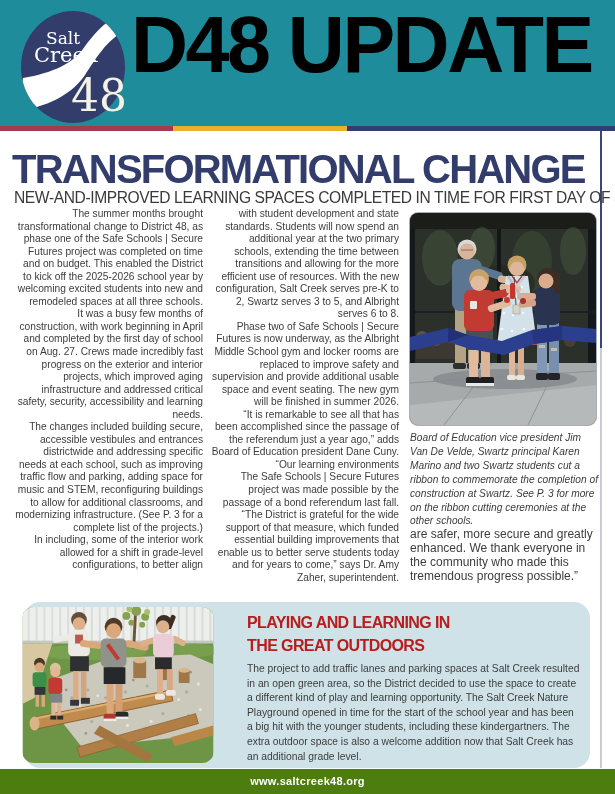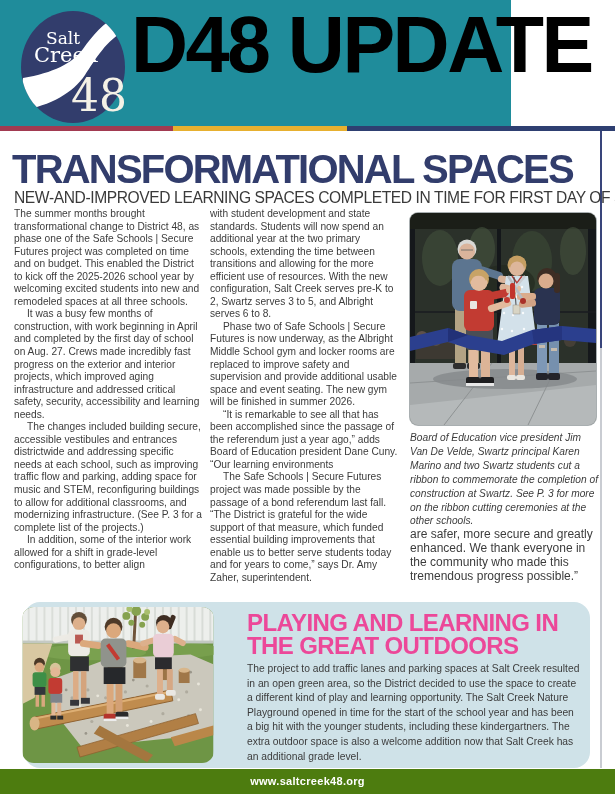--- a/index.html
+++ b/index.html
@@ -1,55 +1,55 @@
 <!DOCTYPE html>
 <html><head>
 <meta charset="utf-8">
 <style>
   html,body{margin:0;padding:0;background:#ffffff;}
   .page{position:relative;width:615px;height:794px;background:#fff;overflow:hidden;
         font-family:"Liberation Sans",sans-serif;}
   
-  .header{position:absolute;left:0;top:0;width:511px;height:126px;background:#1F8C9B;}
+  .header{position:absolute;left:0;top:0;width:615px;height:126px;background:#1F8C9B;}
   .logo{position:absolute;left:21px;top:11px;width:104px;height:112px;}
   .masthead-title{position:absolute;left:131px;top:8px;width:478px;color:#000000;
     font-weight:bold;font-size:79px;line-height:74px;letter-spacing:-2.5px;white-space:nowrap;}
   .masthead-sub{position:absolute;left:133px;top:84px;width:474px;color:#fff;
     font-weight:bold;font-size:10.6px;letter-spacing:0.15px;white-space:nowrap;}
   .tagline{position:absolute;right:9px;top:96px;color:#fff;
     font-family:"DejaVu Serif",serif;font-style:italic;font-weight:bold;font-size:23px;white-space:nowrap;}
   .stripe{position:absolute;left:0;top:126px;width:615px;height:5px;display:flex;}
   .stripe .s1{width:28.2%;background:#A23A51;}
   .stripe .s2{width:28.3%;background:#E7B02F;}
   .stripe .s3{width:43.5%;background:#2E3F71;}
   .edge-line{position:absolute;left:600px;top:131px;width:2px;height:637px;
     background:linear-gradient(#39457B 0 34%,#C9CCD2 34% 100%);}
   
   .headline{position:absolute;left:12px;top:149px;width:600px;color:#323D6C;
     font-weight:bold;font-size:40px;line-height:40px;letter-spacing:-1.8px;white-space:nowrap;}
   .subheadline{position:absolute;left:14px;top:189px;width:600px;color:#3A3A3A;
     font-size:15.6px;letter-spacing:-0.4px;white-space:nowrap;}
   .col{position:absolute;top:208px;width:189px;}
   .col1{left:14px;} .col2{left:210px;}
-  .col p{margin:0;font-size:10.2px;line-height:12.55px;color:#3C3C3C;}
+  .col p{margin:0;font-size:10.2px;line-height:12.55px;color:#3C3C3C;text-align:right;}
   .col p + p{text-indent:13px;}
   .photo1{position:absolute;left:410px;top:213px;width:186px;height:212px;
     border-radius:8px;overflow:hidden;box-shadow:0 0 0 1px #A9AFB1;}
   .caption{position:absolute;left:410px;top:431px;width:188px;font-style:italic;
     font-size:10.2px;line-height:13.9px;color:#3C3C3C;}
   .caption{margin:0;}
   .col3cont{position:absolute;left:410px;top:528px;width:188px;
     font-size:12px;line-height:13.9px;color:#3C3C3C;margin:0;}
   
   .outdoors-box{position:absolute;left:24px;top:602px;width:566px;height:166px;
     background:#CFE2E8;border-radius:16px;}
   .photo2{position:absolute;left:22px;top:607px;width:192px;height:156px;
     border-radius:12px;overflow:hidden;}
-  .outdoors-heading{position:absolute;left:247px;top:611px;width:336px;color:#ec4899;
-    font-weight:bold;font-size:24px;line-height:23px;letter-spacing:-0.6px;}
+  .outdoors-heading{position:absolute;left:247px;top:611px;width:336px;color:#b91c1c;
+    font-weight:bold;font-size:16px;line-height:23px;letter-spacing:-0.6px;}
   .outdoors-body{position:absolute;left:247px;top:662px;width:334px;margin:0;
     font-size:10.3px;line-height:14.6px;color:#3C3C3C;}
   
   .footer{position:absolute;left:0;top:769px;width:615px;height:25px;background:#4d7c0f;}
   .footer-url{display:block;width:100%;text-align:center;color:#fff;font-weight:bold;
     font-size:11px;line-height:25px;letter-spacing:0.3px;text-decoration:none;}
 </style>
 </head>
 <body>
 
@@ -73,28 +73,28 @@
     <div class="masthead-title">D48 UPDATE</div>
   </div>
 
   <div class="stripe">
     <div class="s1"></div>
     <div class="s2"></div>
     <div class="s3"></div>
   </div>
   <div class="edge-line"></div>
 
-  <div class="headline">TRANSFORMATIONAL SPACES</div>
+  <div class="headline">TRANSFORMATIONAL CHANGE</div>
   <div class="subheadline">NEW-AND-IMPROVED LEARNING SPACES COMPLETED IN TIME FOR FIRST DAY OF SCHOOL</div>
 
   <div class="col col1">
     <p>The summer months brought transformational change to District 48, as phase one of the Safe Schools | Secure Futures project was completed on time and on budget. This enabled the District to kick off the 2025-2026 school year by welcoming excited students into new and remodeled spaces at all three schools.</p>
     <p>It was a busy few months of construction, with work beginning in April and completed by the first day of school on Aug. 27. Crews made incredibly fast progress on the exterior and interior projects, which improved aging infrastructure and addressed critical safety, security, accessibility and learning needs.</p>
     <p>The changes included building secure, accessible vestibules and entrances districtwide and addressing specific needs at each school, such as improving traffic flow and parking, adding space for music and STEM, reconfiguring buildings to allow for additional classrooms, and modernizing infrastructure. (See P. 3 for a complete list of the projects.)</p>
-    <p>In addition, some of the interior work allowed for a shift in grade-level configurations, to better align</p>
+    <p>In including, some of the interior work allowed for a shift in grade-level configurations, to better align</p>
   </div>
 
   <div class="col col2">
     <p>with student development and state standards. Students will now spend an additional year at the two primary schools, extending the time between transitions and allowing for the more efficient use of resources. With the new configuration, Salt Creek serves pre-K to 2, Swartz serves 3 to 5, and Albright serves 6 to 8.</p>
     <p>Phase two of Safe Schools | Secure Futures is now underway, as the Albright Middle School gym and locker rooms are replaced to improve safety and supervision and provide additional usable space and event seating. The new gym will be finished in summer 2026.</p>
     <p>“It is remarkable to see all that has been accomplished since the passage of the referendum just a year ago,” adds Board of Education president Dane Cuny. “Our learning environments</p>
     <p>The Safe Schools | Secure Futures project was made possible by the passage of a bond referendum last fall. “The District is grateful for the wide support of that measure, which funded essential building improvements that enable us to better serve students today and for years to come,” says Dr. Amy Zaher, superintendent.</p>
   </div>
 
   <div class="photo1">

